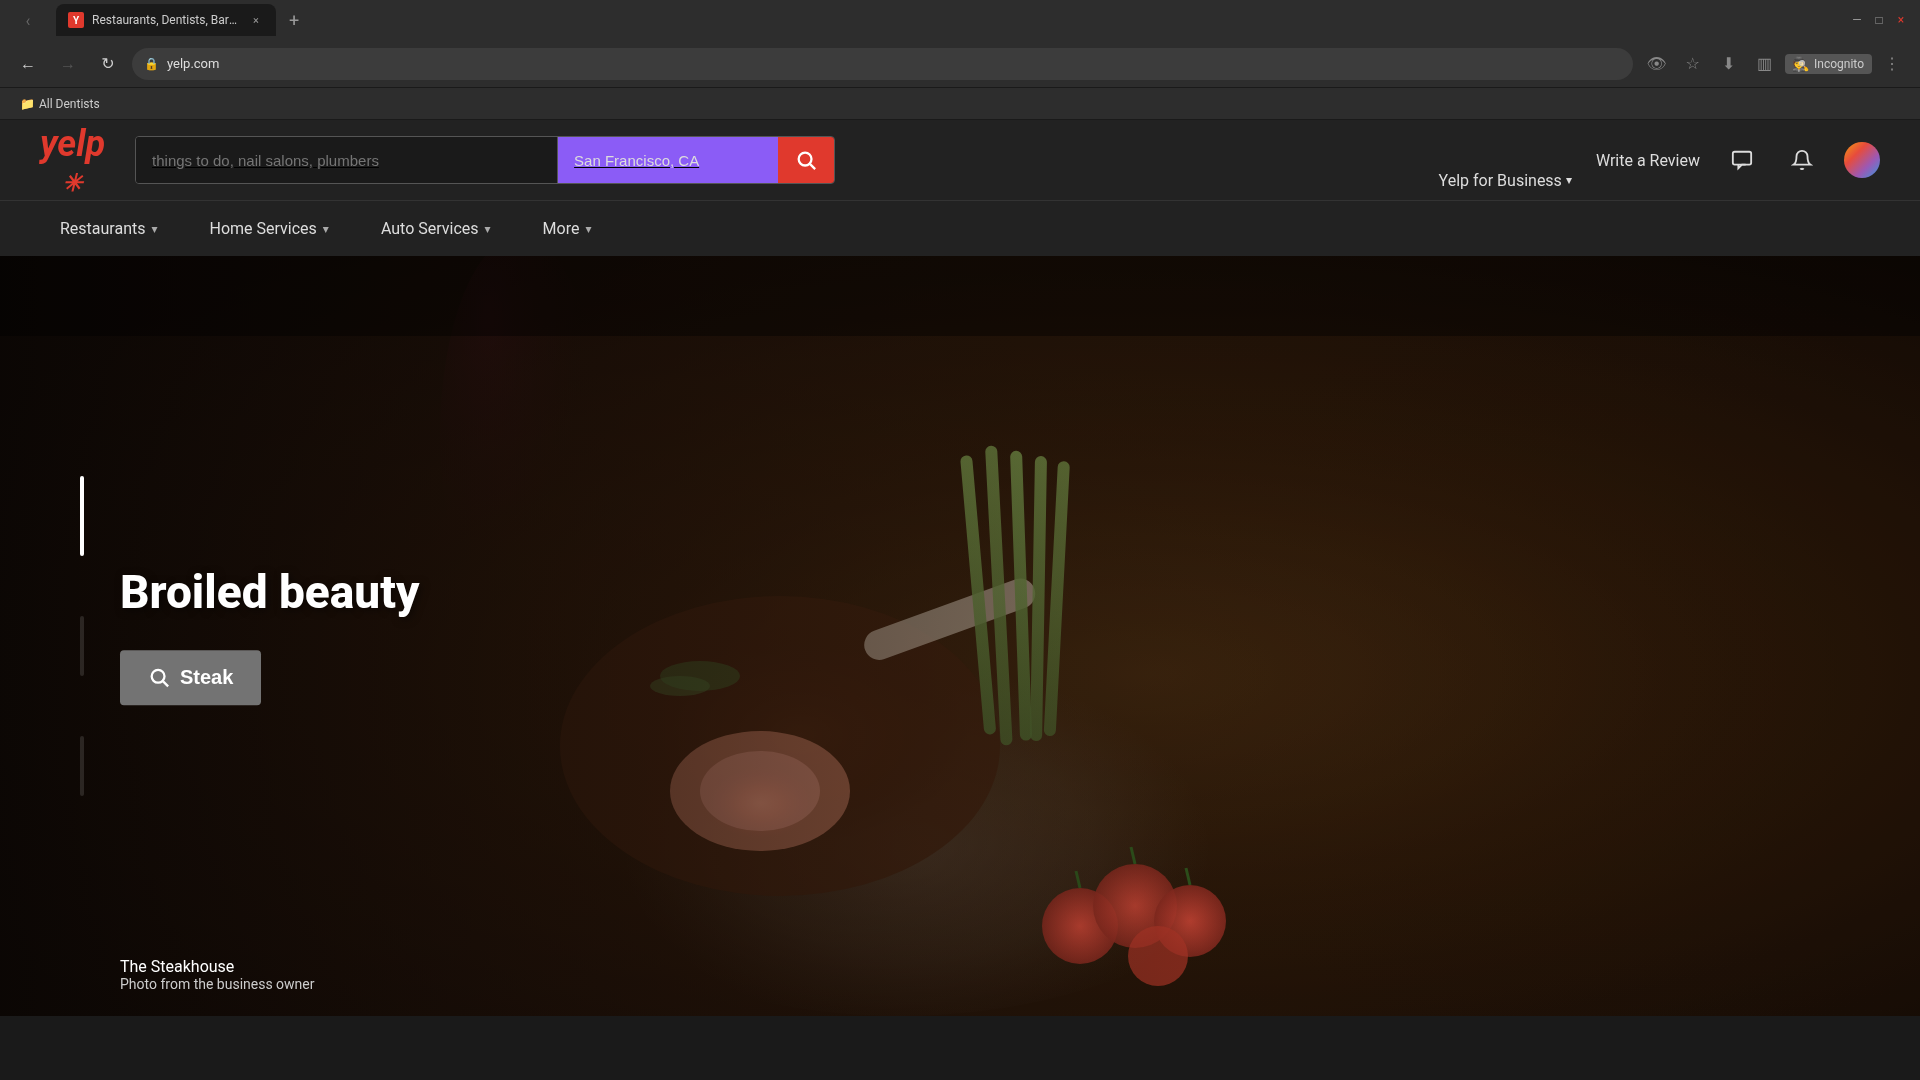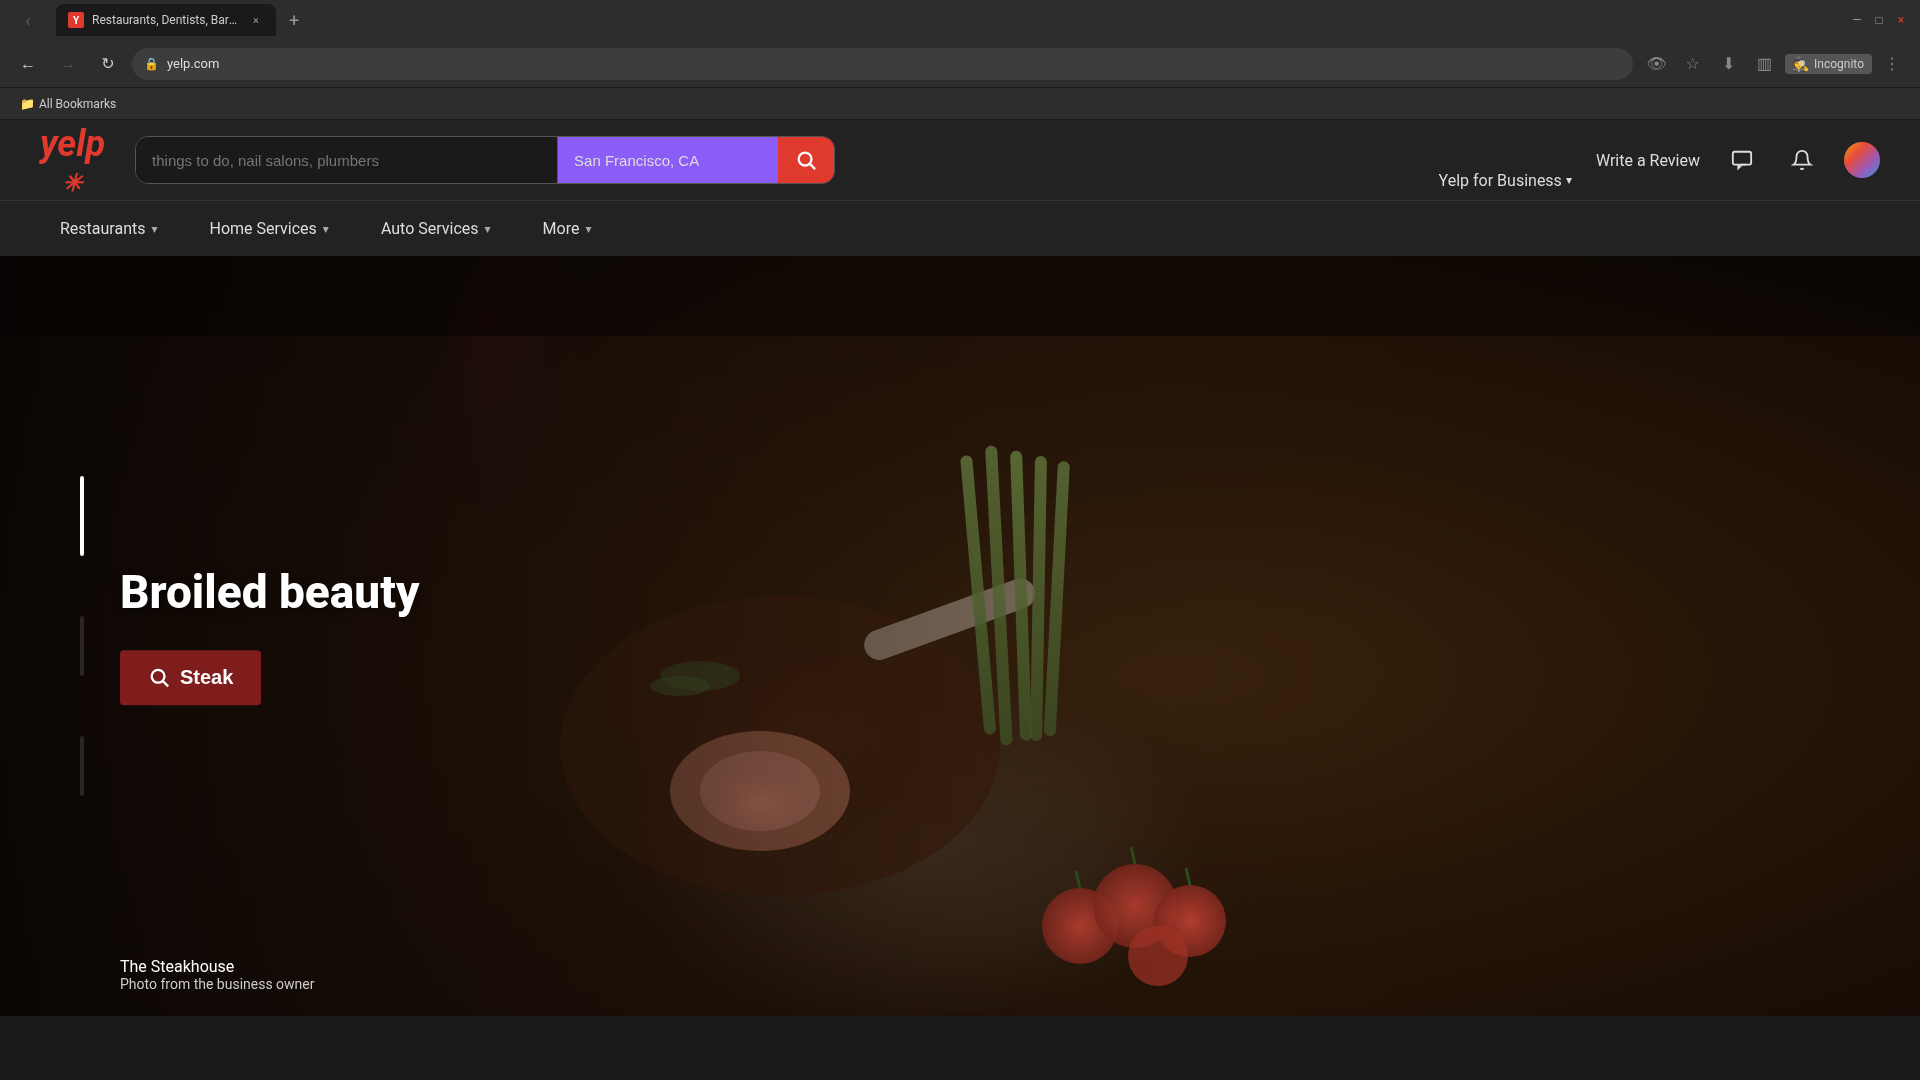--- a/index.html
+++ b/index.html
@@ -210,23 +210,24 @@
       flex-direction: column;
     }
     .yelp-logo-burst {
       font-size: 24px;
     }
     .search-container {
       display: flex;
       flex: 1;
       max-width: 700px;
       height: 48px;
-      border-radius: 13px;
+      border-radius: 4px;
       overflow: hidden;
       border: 1px solid #555;
+      text-decoration: underline;
     }
     .search-what {
       flex: 1;
       background: #1a1a1a;
       border: none;
       outline: none;
       color: #aaa;
       font-size: 15px;
       padding: 0 16px;
       border-right: 1px solid #555;
@@ -356,21 +357,21 @@
     }
     .hero-title {
       font-size: 46px;
       font-weight: 800;
       color: white;
       line-height: 1.1;
       margin-bottom: 32px;
       text-shadow: 2px 2px 8px rgba(0,0,0,0.5);
     }
     .steak-btn {
-      background: #7f1d1d;
+      background: #737373;
       color: white;
       border: none;
       border-radius: 4px;
       padding: 16px 28px;
       font-size: 20px;
       font-weight: 600;
       cursor: pointer;
       display: flex;
       align-items: center;
       gap: 10px;
@@ -462,21 +463,21 @@
         <span style="font-size:14px;">🕵</span>
         <span>Incognito</span>
       </div>
       <div class="toolbar-icon">⋮</div>
     </div>
   </div>
 
   <div class="bookmarks-bar">
     <div class="bookmark-item">
       <span>📁</span>
-      <span>All Bookmarks</span>
+      <span>All Dentists</span>
     </div>
   </div>
 </div>
 
 <div class="yelp-site">
 
   <div class="yelp-header">
 
     <div class="yelp-logo">
       <span>yelp</span>

